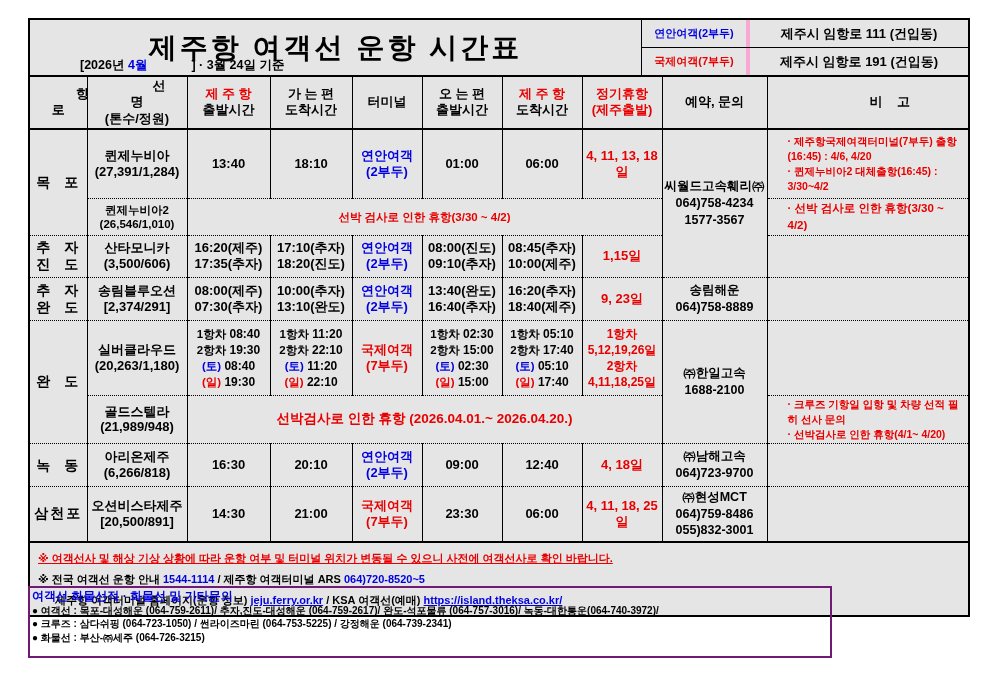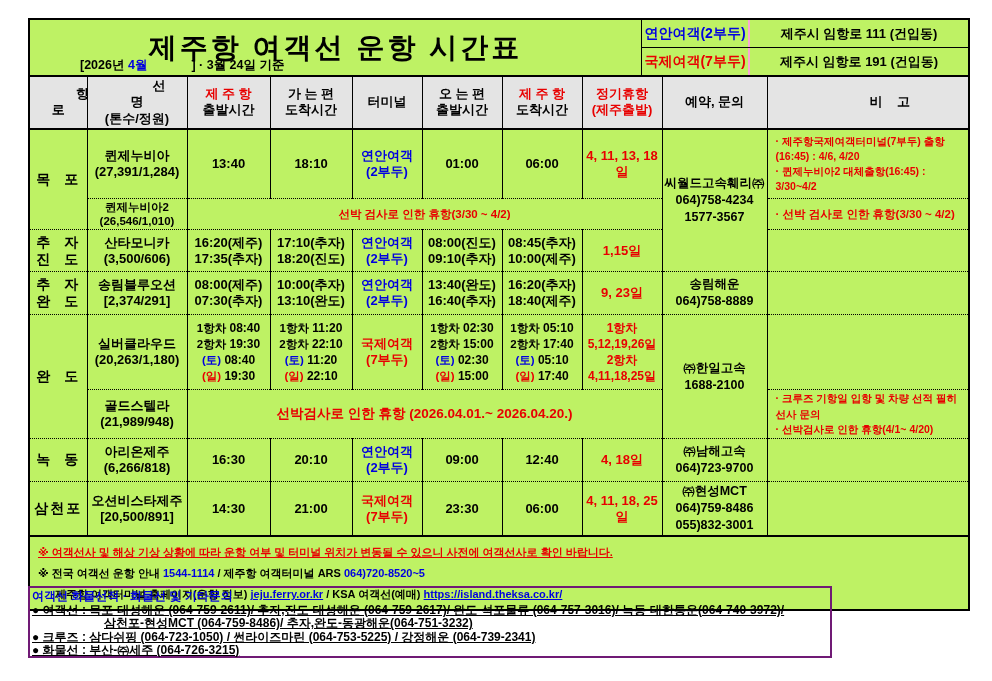--- a/index.html
+++ b/index.html
@@ -1,29 +1,29 @@
 <!DOCTYPE html>
 <html><head>
 <meta charset="utf-8">
 <style>
   * { margin:0; padding:0; box-sizing:border-box; }
   body { font-family:"Liberation Sans","DejaVu Sans",sans-serif; font-weight:700; background:#fff; }
   .page { position:relative; width:992px; height:681px; background:#ffffff; overflow:hidden; color:#000; }
 
-  .main-box { position:absolute; left:28px; top:18px; width:942px; border:2px solid #000; background:#bef264; }
+  .main-box { position:absolute; left:28px; top:18px; width:942px; border:2px solid #000; background:#e5e5e5; }
 
   
   .top-section { display:flex; border-bottom:2px solid #000; height:57px; }
   .title-area { position:relative; width:612px; border-right:1px solid #000; display:flex; align-items:center; justify-content:center; }
   .doc-title { font-size:28px; letter-spacing:3px; }
   .date-note { position:absolute; left:6px; bottom:1px; font-size:12.5px; }
   .addr-area { flex:1; display:flex; flex-direction:column; }
   .addr-row { flex:1; display:flex; align-items:stretch; }
   .addr-row:first-child { border-bottom:1px solid #000; }
-  .addr-label { width:108px; border-right:2px solid #f9a8d4; display:flex; align-items:center; justify-content:center; font-size:14px; }
+  .addr-label { width:108px; border-right:4px solid #f9a8d4; display:flex; align-items:center; justify-content:center; font-size:11px; }
   .addr-value { flex:1; display:flex; align-items:center; justify-content:center; font-size:13px;text-align:right; }
 
   
   table.tt { width:100%; border-collapse:collapse; table-layout:fixed; }
   .tt th, .tt td { border-left:1px solid #000; border-right:1px solid #000;
                    border-top:1px dotted #000; border-bottom:1px dotted #000;
                    text-align:center; vertical-align:middle; padding:1px 2px; overflow:hidden; }
   .tt th { background:#e4e4e4; font-size:13px; border-top:none; border-bottom:2px solid #000; height:38px; line-height:1.25; }
   .tt th:first-child, .tt td:first-child { border-left:none; }
   .tt th:last-child, .tt td:last-child { border-right:none; }
@@ -36,37 +36,37 @@
   tr.r4 td { height:43px; }
   tr.r5 td { height:75px; }
   tr.r6 td { height:47px; }
   tr.r7 td { height:43px; }
   tr.r8 td { height:55px; }
 
   .c-red { color:#e80000; }
   .c-blue { color:#0000e0; }
   .small { font-size:11.5px; }
   .spread { white-space:pre-wrap;margin-left:44px; }
-  td.note-cell { text-align:left; font-size:10.5px; line-height:1.45; padding-left:8px; }
+  td.note-cell { text-align:left; font-size:10.5px; line-height:1.45; padding-left:20px; }
   td.contact-cell { font-size:12.5px; line-height:1.35; }
   .tl { line-height:16px; font-size:12px; }
   .tl .tag { font-size:11.5px; }
   td.route-cell { font-size:14px; letter-spacing:2px; }
   td.susp-cell { font-size:13.5px; }
 
   
   .notice { padding:5px 8px 4px 8px; font-size:11px; line-height:21px; }
   .notice .l1 { text-decoration:underline; }
   .notice .l3 { padding-left:17px; }
   .link { text-decoration:underline; }
 
   
   .bottom-box { position:absolute; left:28px; top:586px; width:804px; height:72px; border:2px solid #701a75; padding:2px 2px; font-size:12px; line-height:13.5px; }
   .bottom-box .b-title { font-size:12px; }
-  .bottom-box .b-line { font-size:12px;text-decoration:underline; }
+  .bottom-box .b-line { font-size:10px; }
   .bottom-box .indent { padding-left:72px; }
 </style>
 </head>
 <body>
 
 <div class="page">
   <div class="main-box">
 
     <div class="top-section">
       <div class="title-area">
@@ -322,17 +322,16 @@
     <div class="notice">
       <div class="l1 c-red">※ 여객선사 및 해상 기상 상황에 따라 운항 여부 및 터미널 위치가 변동될 수 있으니 사전에 여객선사로 확인 바랍니다.</div>
       <div class="l2"><span>※ 전국 여객선 운항 안내 </span><span class="c-blue">1544-1114</span><span> / 제주항 여객터미널 ARS </span><span class="c-blue">064)720-8520~5</span></div>
       <div class="l3"><span>제주항 여객터미널 홈페이지(운항 정보) </span><span class="c-blue link">jeju.ferry.or.kr</span><span> / KSA 여객선(예매) </span><span class="c-blue link">https://island.theksa.co.kr/</span></div>
     </div>
   </div>
 
   <div class="bottom-box">
     <div class="b-title c-blue">여객선 화물선적 · 화물선 및 기타문의</div>
     <div class="b-line">● 여객선 : 목포-대성해운 (064-759-2611)/ 추자,진도-대성해운 (064-759-2617)/ 완도-석포물류 (064-757-3016)/ 녹동-대한통운(064-740-3972)/</div>
-    <div class="b-line indent">삼천포-현성MCT (064-759-8486)/ 추자,완도-동광해운(064-751-3232)</div>
     <div class="b-line">● 크루즈 : 삼다쉬핑 (064-723-1050) / 썬라이즈마린 (064-753-5225) / 강정해운 (064-739-2341)</div>
     <div class="b-line">● 화물선 : 부산-㈜세주 (064-726-3215)</div>
   </div>
 </div>
 
 </body></html>

